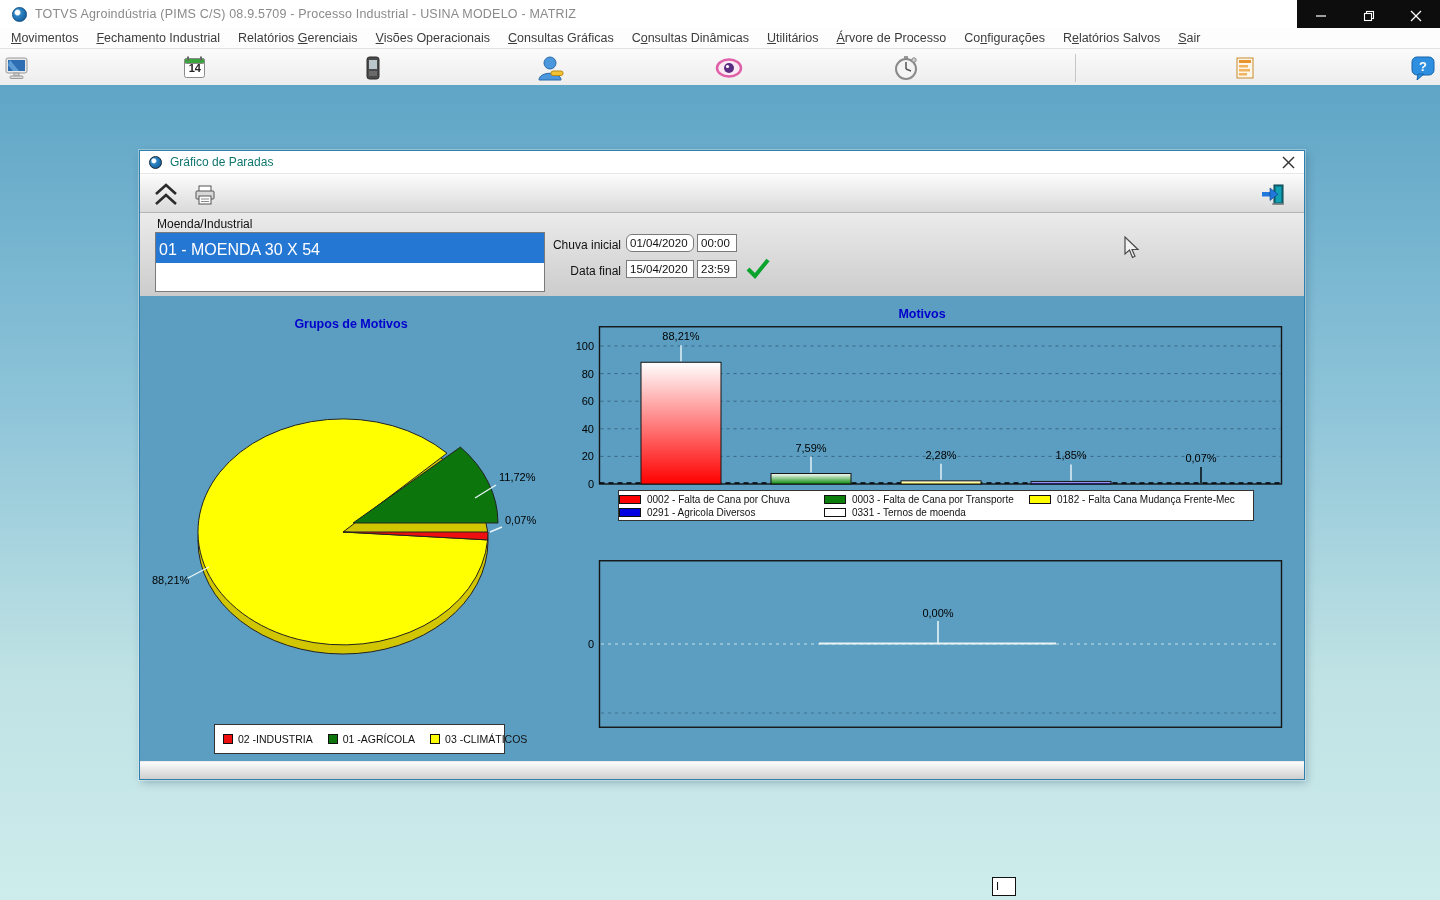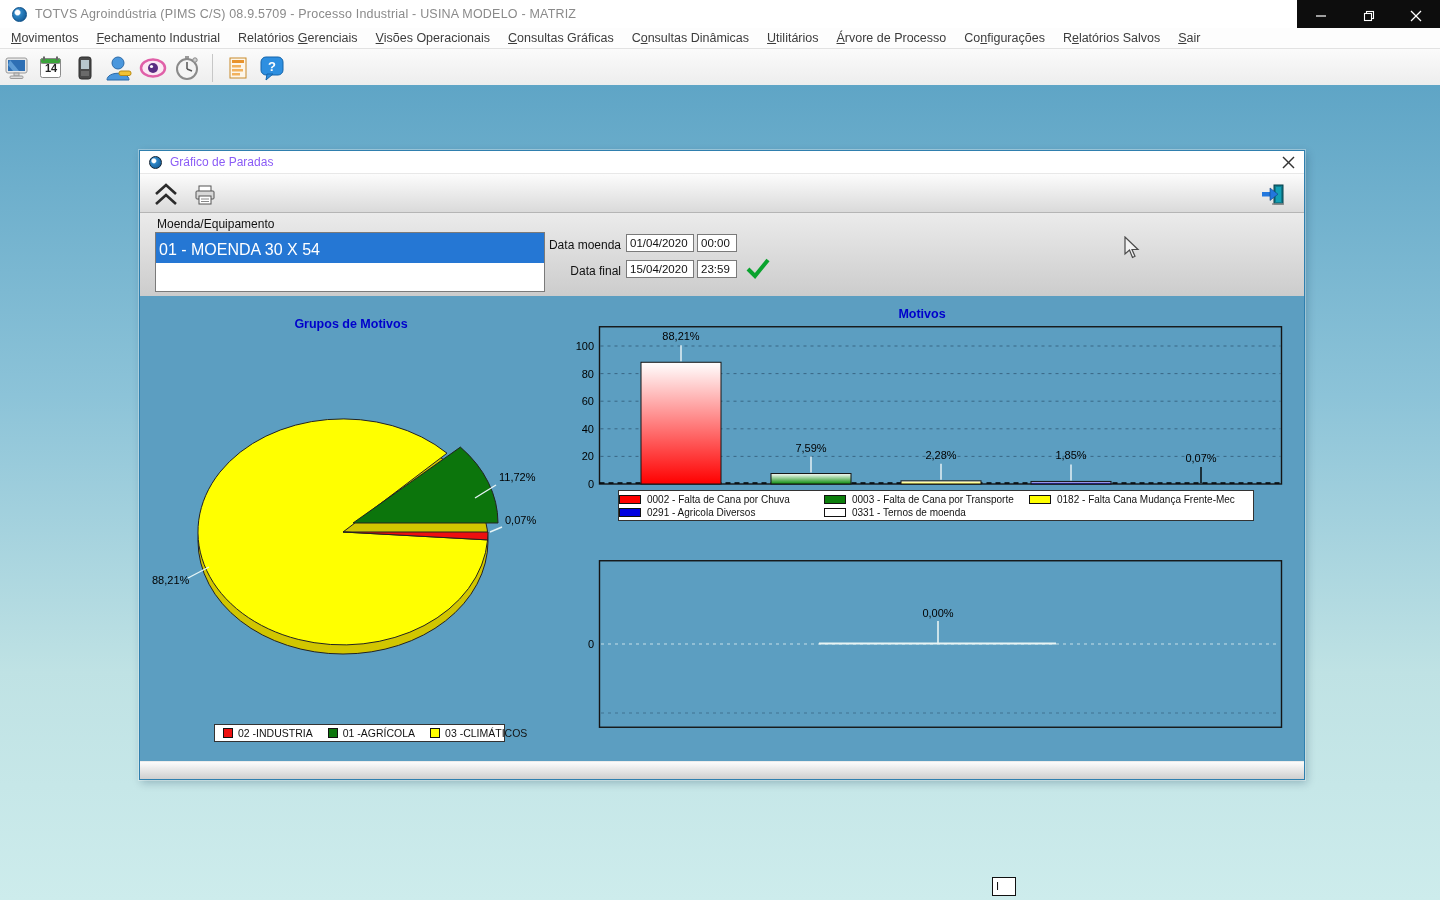--- a/index.html
+++ b/index.html
@@ -15,36 +15,36 @@
   .win-controls{position:absolute;right:0;top:0;width:143px;height:32px;background:#0d0d0d;display:flex;}
   .wc{flex:1;display:flex;align-items:center;justify-content:center;cursor:default;}
 
   
   .menubar{position:absolute;left:0;top:28px;width:1440px;height:20px;background:#fdfdfd;display:flex;align-items:center;padding-left:2px;box-sizing:border-box;}
   .menu-item{font-size:12.5px;color:#3c3c3c;padding:0 9px;white-space:nowrap;}
   .menu-item u{text-decoration:underline;}
 
   
   .apptoolbar{position:absolute;left:0;top:48px;width:1440px;height:37px;
-    background:linear-gradient(#fbfbfb,#ededed);border-top:1px solid #e2e2e2;display:flex;align-items:center;}
+    background:linear-gradient(#fbfbfb,#ededed);border-top:1px solid #e2e2e2;display:flex;align-items:center;justify-content:space-between;}
   .tb-icon{width:30px;height:30px;margin:0 2px;display:flex;align-items:center;justify-content:center;position:relative;}
   .tb-sep{width:1px;height:28px;background:#c7c7c7;margin:0 8px;}
   .cal-num{position:absolute;left:0;top:9px;width:100%;text-align:center;font-size:11px;font-weight:bold;color:#222;}
 
   
   .desktop-bg{position:absolute;left:0;top:85px;width:1440px;height:815px;
     background:linear-gradient(#5fa5c6 0%,#8cc3d8 38%,#bfe2e4 72%,#cdecec 100%);}
 
   
   .dialog{position:absolute;left:139px;top:150px;width:1164px;height:628px;background:#fff;
     border:1px solid #2f7fae;box-shadow:0 0 0 1px rgba(255,255,255,.35),2px 3px 8px rgba(0,40,70,.25);}
   .dlg-titlebar{position:absolute;left:0;top:0;width:100%;height:23px;background:#ffffff;display:flex;align-items:center;border-bottom:1px solid #e8e8e8;box-sizing:border-box;}
   .dlg-logo{width:13px;height:13px;border-radius:50%;margin:0 8px 0 9px;
     background:radial-gradient(circle at 35% 35%, #ffffff 0 18%, #2e86c6 30%, #0b4d86 100%);border:1px solid #123;box-sizing:border-box;}
-  .dlg-title{font-size:12px;color:#8b5cf6;}
+  .dlg-title{font-size:12px;color:#0f766e;}
   .dlg-close{position:absolute;right:8px;top:3px;width:16px;height:16px;display:flex;align-items:center;justify-content:center;}
   .dlg-toolbar{position:absolute;left:0;top:23px;width:100%;height:39px;background:linear-gradient(#fcfcfc,#dadada);border-bottom:1px solid #b5b5b5;box-sizing:border-box;}
   .dtb-icon{position:absolute;display:flex;align-items:center;justify-content:center;}
   .dlg-params{position:absolute;left:0;top:62px;width:100%;height:83px;background:linear-gradient(#ebebeb,#cccccc);}
   .param-label{position:absolute;font-size:12px;color:#111;white-space:nowrap;}
   .listbox{position:absolute;left:15px;top:19px;width:388px;height:58px;background:#fff;border:1px solid #7a7a7a;overflow:hidden;}
   .listrow{font-size:16px;color:#111;padding:8px 3px;height:14px;white-space:nowrap;}
   .listrow.selected{background:#2577d4;color:#fff;}
   .field{position:absolute;height:16px;border:1px solid #7a7a7a;background:#fff;font-family:"Liberation Sans",sans-serif;font-size:11.5px;color:#111;padding:0 3px;box-sizing:content-box;}
   .check-btn{position:absolute;left:606px;top:43px;width:24px;height:24px;display:flex;align-items:center;justify-content:center;}
@@ -211,27 +211,27 @@
             <rect x="14" y="2" width="9" height="19" fill="#0e7b8c" stroke="#063f49"></rect>
             <rect x="16" y="4" width="5" height="15" fill="#12a0b5"></rect>
             <rect x="2" y="9" width="10" height="4.5" fill="#2277dd"></rect>
             <polygon points="10,5 18,11.2 10,17.5" fill="#2277dd" stroke="#11447f" stroke-width=".6"></polygon>
             <line x1="12" y1="21" x2="24" y2="21" stroke="#888" stroke-width="1.5"></line>
           </svg>
       </div>
     </div>
 
     <div class="dlg-params">
-      <span class="param-label" style="left:17px;top:4px;">Moenda/Equipamento</span>
+      <span class="param-label" style="left:17px;top:4px;">Moenda/Industrial</span>
       <div class="listbox" id="equip-list">
           <div class="listrow selected">01 - MOENDA 30 X 54</div>
         </div>
 
-      <span class="param-label" style="right:683px;top:25px;">Data moenda</span>
-      <input class="field" style="left: 486px; top: 21px; width: 60px;" value="01/04/2020">
+      <span class="param-label" style="right:683px;top:25px;">Chuva inicial</span>
+      <input class="field" style="left: 486px; top: 21px; width: 60px; border-radius: 6px;" value="01/04/2020">
       <input class="field" style="left: 557px; top: 21px; width: 32px;" value="00:00">
 
       <span class="param-label" style="right:683px;top:51px;">Data final</span>
       <input class="field" style="left: 486px; top: 47px; width: 60px;" value="15/04/2020">
       <input class="field" style="left: 557px; top: 47px; width: 32px;" value="23:59">
 
       <div class="check-btn">
         <svg width="24" height="22">
             <polyline points="2,12 9,19 22,3" fill="none" stroke="#0aa32e" stroke-width="4"></polyline>
           </svg>
@@ -246,21 +246,21 @@
           <path d="M 202,201 L 306.0,122.2 A 145 113 0 1 0 346.6,208.9 Z" fill="#ffff00" stroke="#222" stroke-width="1"></path>
           <path d="M 202,201 L 346.6,208.9 A 145 113 0 0 0 347.0,201.0 Z" fill="#ee1010" stroke="#222" stroke-width="1"></path>
           <path d="M 212,192 L 357,192 A 145 113 0 0 0 319.4,116.1 Z" fill="#0c750c" stroke="#222" stroke-width="1"></path>
           <line x1="355" y1="154" x2="334" y2="167" stroke="#e6f4f6" stroke-width="1.4"></line>
           <text x="358" y="150" font-size="11" fill="#000" font-family="Liberation Sans,sans-serif">11,72%</text>
           <line x1="361" y1="196" x2="349" y2="201" stroke="#e6f4f6" stroke-width="1.4"></line>
           <text x="364" y="193" font-size="11" fill="#000" font-family="Liberation Sans,sans-serif">0,07%</text>
           <line x1="47" y1="247" x2="68" y2="236" stroke="#e6f4f6" stroke-width="1.4"></line>
           <text x="11" y="253" font-size="11" fill="#000" font-family="Liberation Sans,sans-serif">88,21%</text>
         </svg>
-      <div class="legend-box" id="pie-legend" style="left:74px;top:428px;width:291px;height:18px;padding-left:8px;">
+      <div class="legend-box" id="pie-legend" style="left:74px;top:428px;width:291px;height:30px;padding-left:8px;">
           <span class="pie-lg-item"><span class="pie-sw" style="background:#ee1010"></span>02 -INDUSTRIA</span>
           <span class="pie-lg-item"><span class="pie-sw" style="background:#0c750c"></span>01 -AGRÍCOLA</span>
           <span class="pie-lg-item"><span class="pie-sw" style="background:#ffff00"></span>03 -CLIMÁTICOS</span>
         </div>
 
       <div class="chart-title" style="left:421px;top:11px;width:722px;">Motivos</div>
       <svg class="abs" id="bar-svg" style="left:421px;top:30px;" width="722" height="172">
           <defs>
             <linearGradient id="bg0" x1="0" y1="0" x2="0" y2="1">
               <stop offset="0%" stop-color="#ffffff"></stop>

